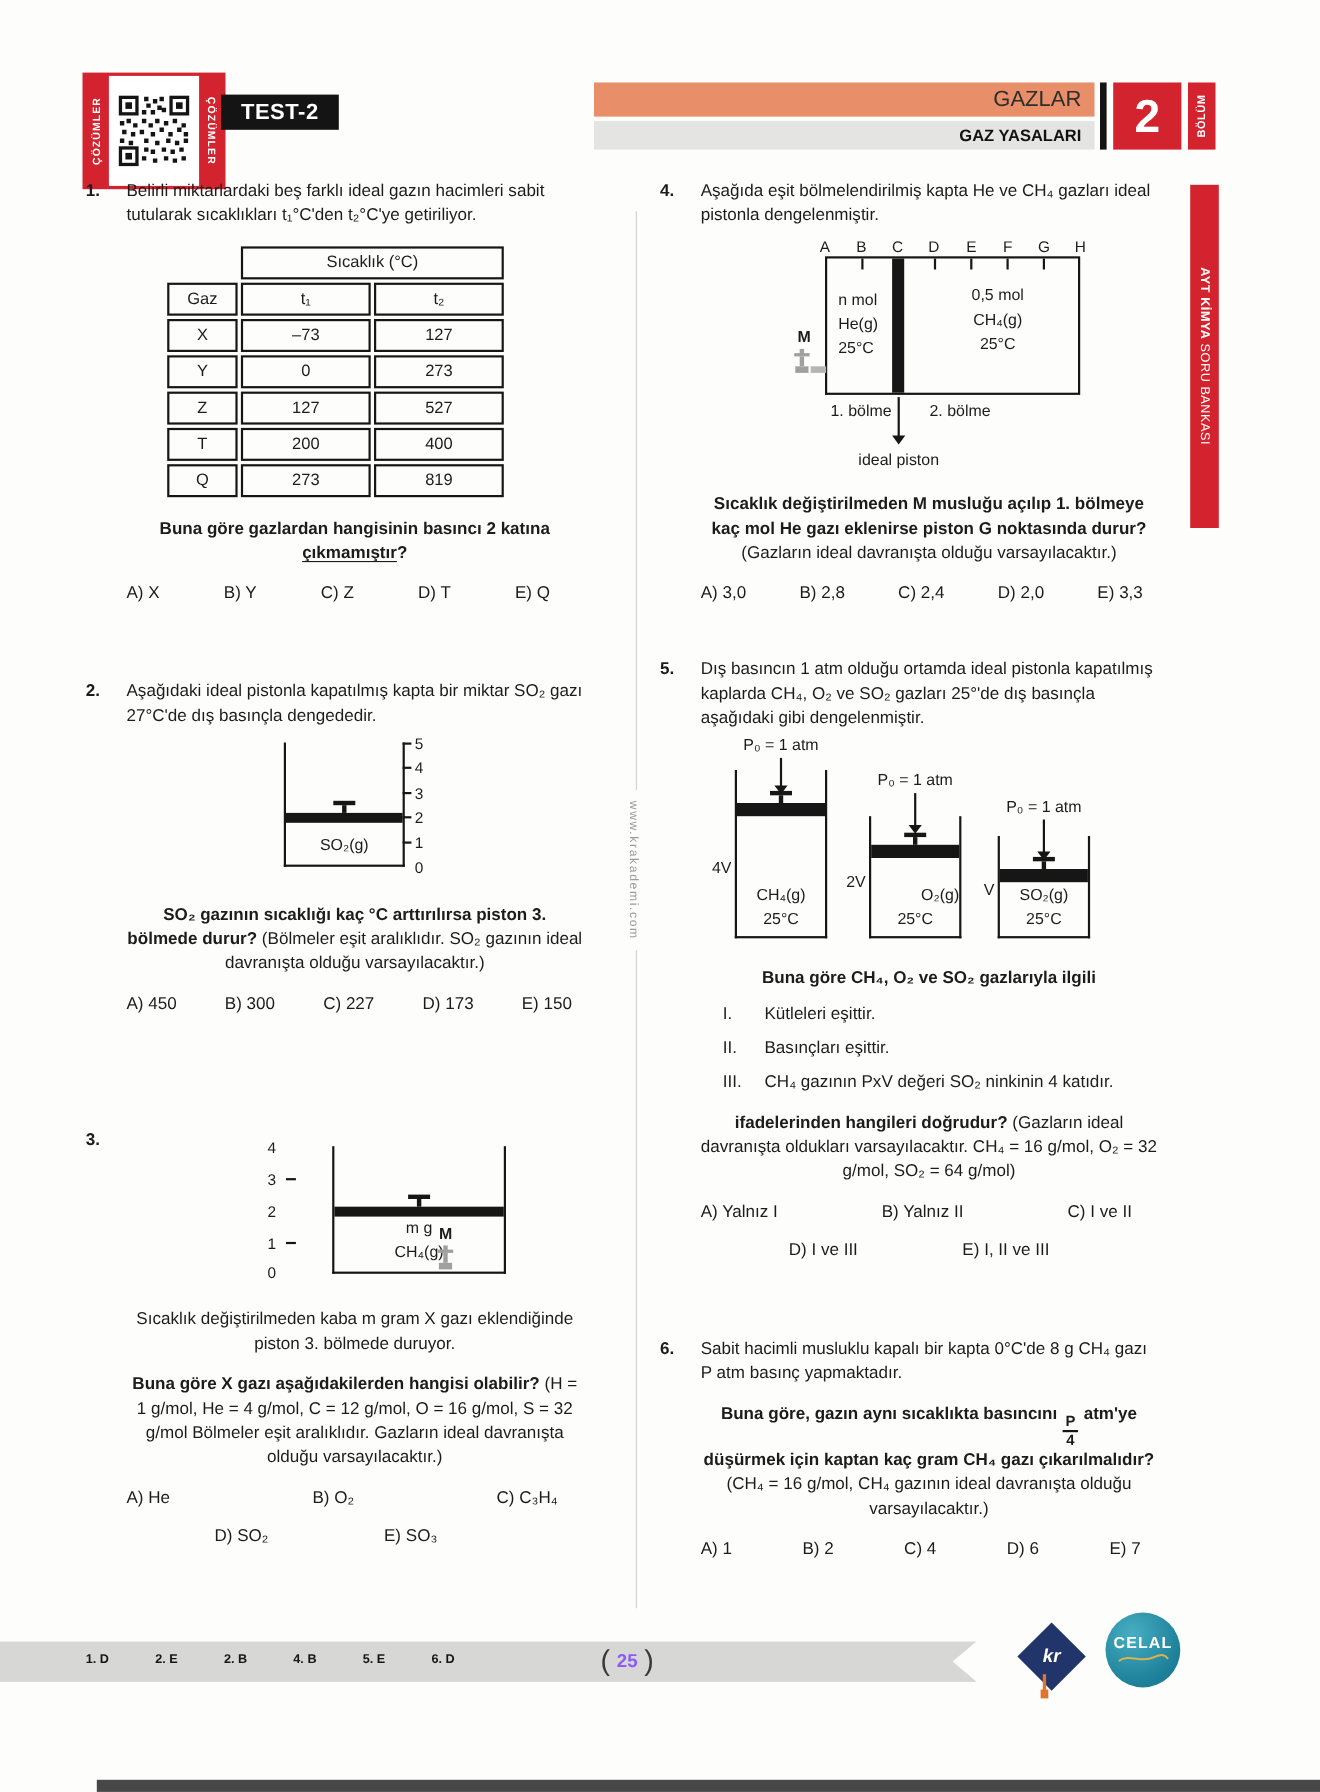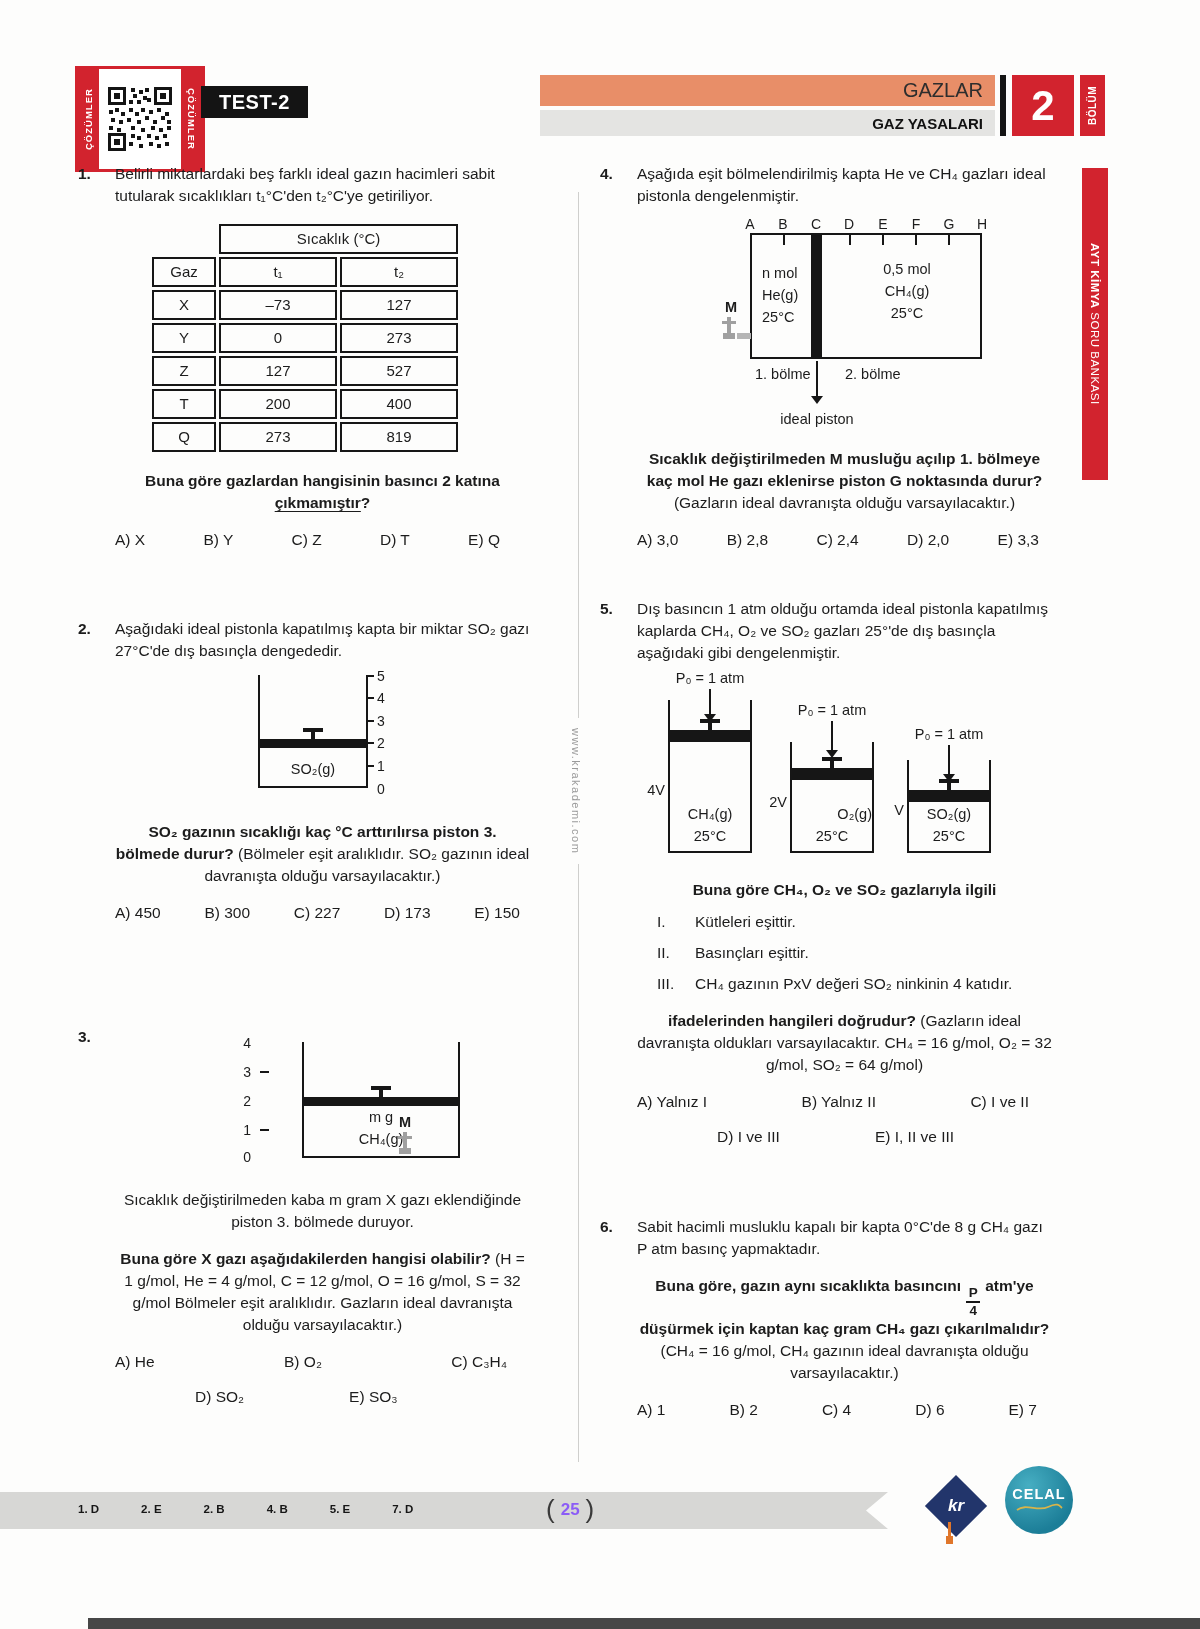--- a/index.html
+++ b/index.html
@@ -410,21 +410,21 @@
   </div>
 </div>
 
 <div class="fbar"></div>
 <div class="ans">
   <span>1. D</span>
   <span>2. E</span>
   <span>2. B</span>
   <span>4. B</span>
   <span>5. E</span>
-  <span>7. D</span>
+  <span>6. D</span>
 </div>
 <div class="pagenum">
   <span class="par">(</span>
   <span class="pg">25</span>
   <span class="par">)</span>
 </div>
 <div class="krlogo">
     <span>kr</span>
   </div>
 <div class="tassel"></div>

